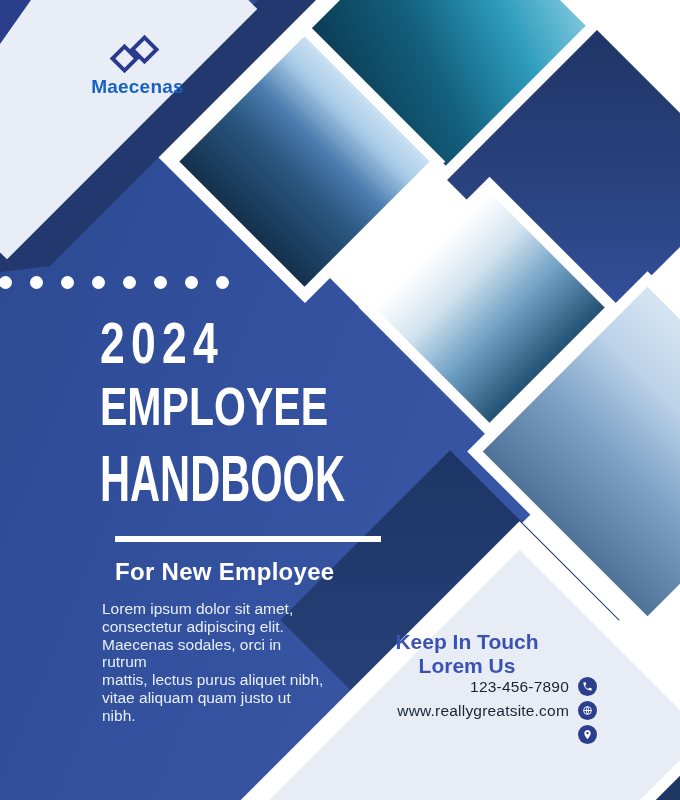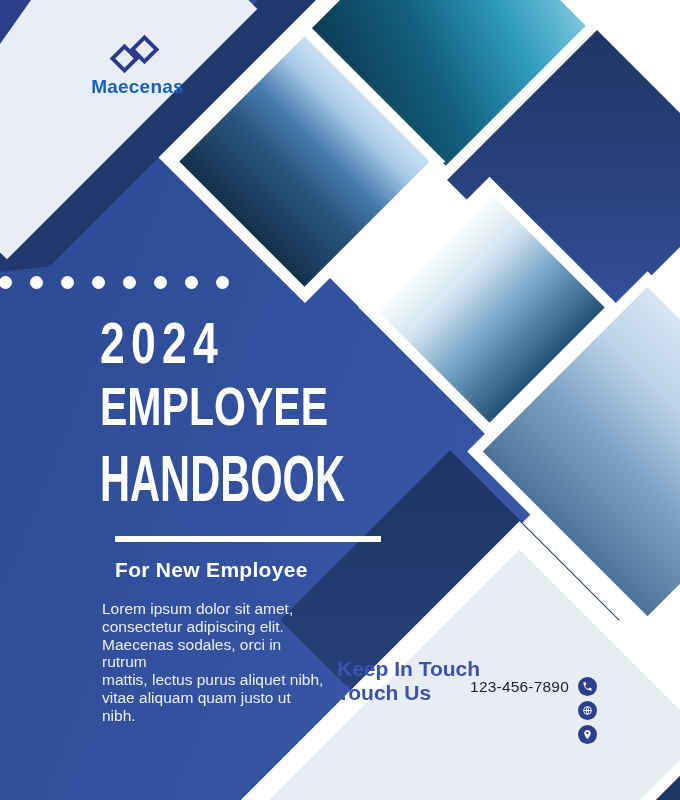--- a/index.html
+++ b/index.html
@@ -72,25 +72,25 @@
   .lg-d.b{left:26px;top:6px;}
   .logo-tx{left:60px;top:76px;width:155px;text-align:center;color:#1761C4;
            font-size:19px;font-weight:bold;letter-spacing:.2px;}
 
   
   .ttl{color:#ffffff;font-weight:bold;white-space:nowrap;transform-origin:0 50%;line-height:1;}
   .ttl.y{left:100px;top:315px;font-size:57px;letter-spacing:8px;transform:scaleX(.78);}
   .ttl.e{left:100px;top:379px;font-size:54px;letter-spacing:0;transform:scaleX(.76);}
   .ttl.h{left:100px;top:447px;font-size:64px;letter-spacing:0;transform:scaleX(.65);}
   .rule{left:115px;top:536px;width:266px;height:6px;background:#ffffff;}
-  .sub{left:115px;top:558px;color:#ffffff;font-size:21px;font-weight:bold;letter-spacing:.3px;}
+  .sub{left:115px;top:558px;color:#ffffff;font-size:24px;font-weight:bold;letter-spacing:.3px;}
   .body-tx{left:102px;top:600px;width:225px;color:#E9EEF7;font-size:15.5px;line-height:17.8px;white-space:pre-line;}
 
   
-  .kit{right:83px;top:657px;width:260px;text-align:left;color:#3A53B2;
+  .kit{right:83px;top:630px;width:260px;text-align:center;color:#3A53B2;
        font-size:21px;font-weight:bold;line-height:24px;}
   .rows{right:83px;top:677px;width:330px;display:flex;flex-direction:column;gap:5px;}
   .crow{display:flex;justify-content:flex-end;align-items:center;gap:9px;height:19px;}
   .crow .lbl{color:#1A2330;font-size:15.5px;letter-spacing:.2px;}
   .cic{width:19px;height:19px;border-radius:50%;background:#2B3F8E;display:flex;
        align-items:center;justify-content:center;flex:0 0 auto;}
   .cic svg{width:11px;height:11px;display:block;}
 </style>
 </head>
 <body>
@@ -148,32 +148,33 @@
   <div class="abs rule"></div>
   <div class="abs sub">For New Employee</div>
   <div class="abs body-tx">Lorem ipsum dolor sit amet,
 consectetur adipiscing elit.
 Maecenas sodales, orci in rutrum
 mattis, lectus purus aliquet nibh,
 vitae aliquam quam justo ut nibh.</div>
 
   <div class="abs kit">
     <div>Keep In Touch</div>
-    <div>Touch Us</div>
+    <div>Lorem Us</div>
   </div>
   <div class="abs rows">
     <div class="crow">
       <span class="lbl">123-456-7890</span>
       <span class="cic">
         <svg viewBox="0 0 24 24">
             <path fill="#ffffff" d="M6.62 10.79a15.05 15.05 0 0 0 6.59 6.59l2.2-2.2a1 1 0 0 1 1.02-.24c1.12.37 2.33.57 3.57.57a1 1 0 0 1 1 1V20a1 1 0 0 1-1 1C10.85 21 3 13.15 3 3.5a1 1 0 0 1 1-1H7.5a1 1 0 0 1 1 1c0 1.24.2 2.45.57 3.57a1 1 0 0 1-.24 1.02l-2.21 2.22z"></path>
           </svg>
       </span>
     </div>
     <div class="crow">
+      <span class="lbl">www.reallygreatsite.com</span>
       <span class="cic">
         <svg viewBox="0 0 24 24" fill="none" stroke="#ffffff" stroke-width="2">
           <circle cx="12" cy="12" r="8.5"></circle>
             <path d="M3.5 12h17M12 3.5c3.2 3.6 3.2 13.4 0 17-3.2-3.6-3.2-13.4 0-17z"></path>
         </svg>
       </span>
     </div>
     <div class="crow">
       <span class="cic">
         <svg viewBox="0 0 24 24">

